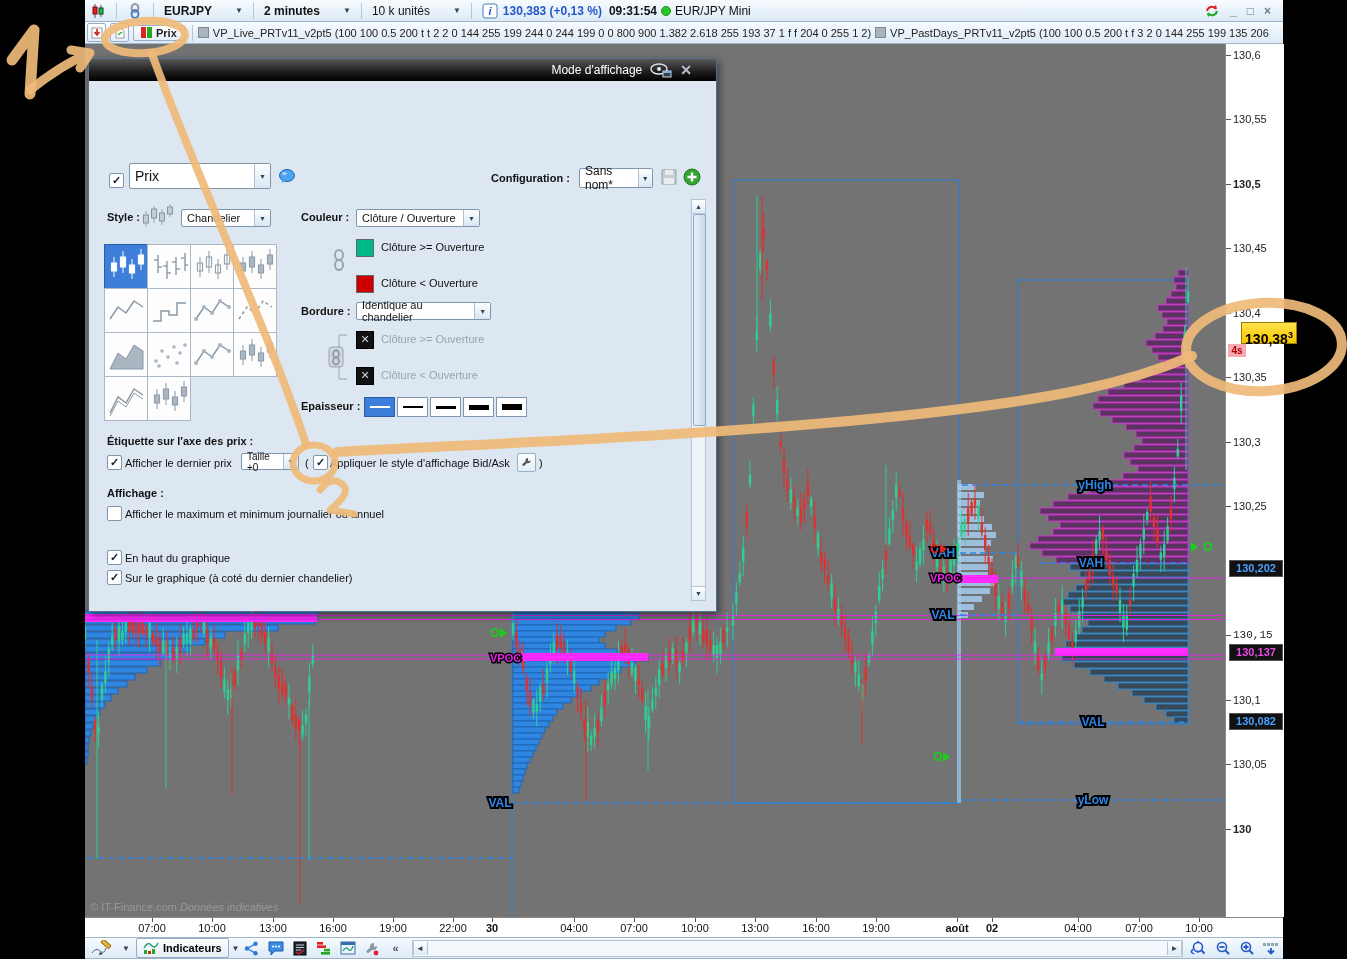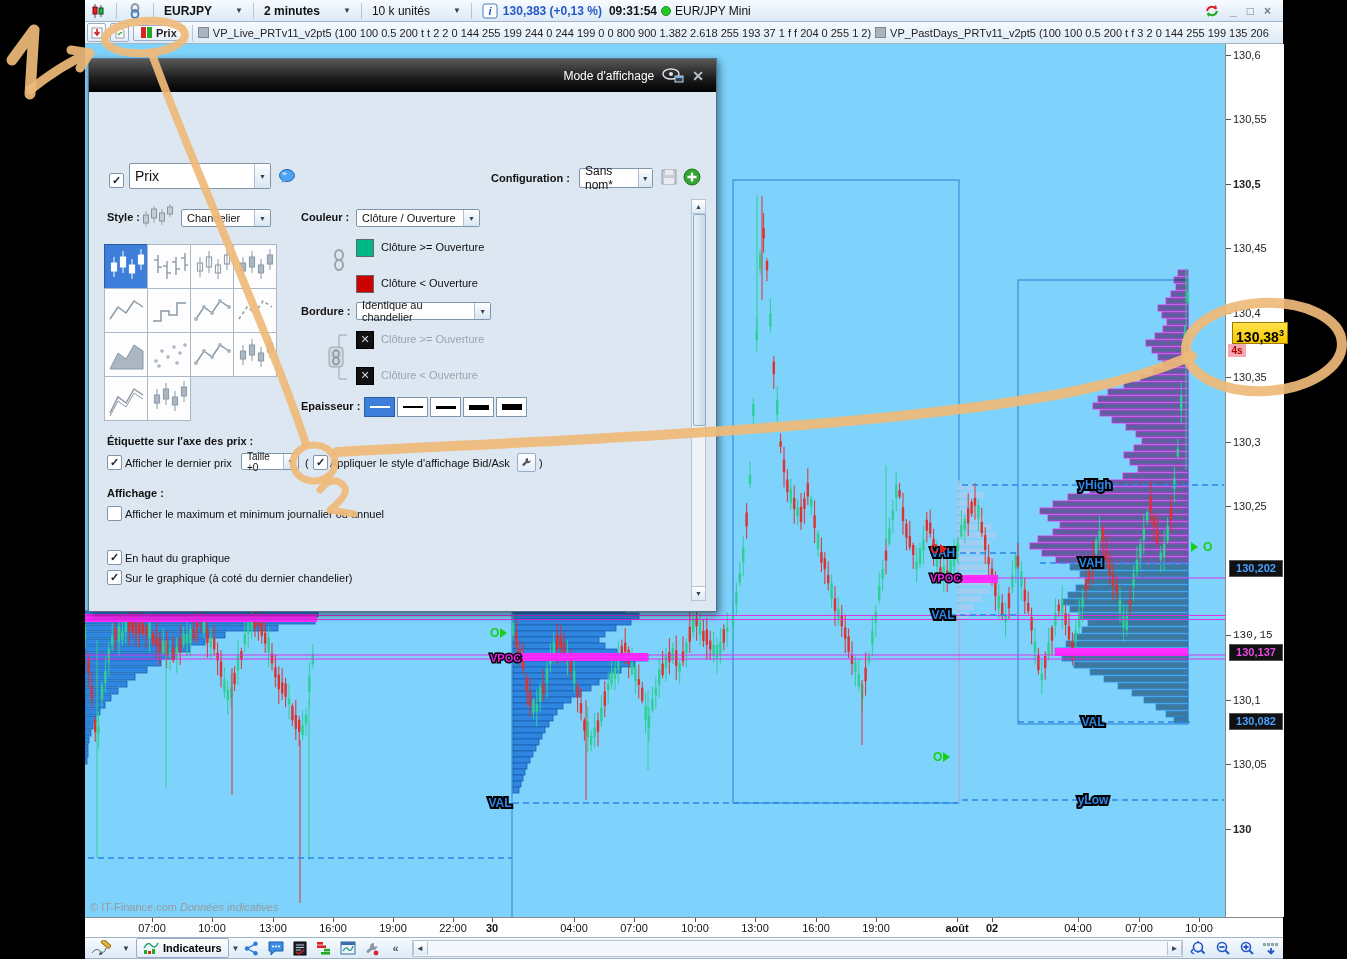--- a/index.html
+++ b/index.html
@@ -14,47 +14,47 @@
   .bold{font-weight:bold;}
   .caret{font-size:8px;color:#345;margin-left:3px;}
   .price-blue{color:#2458c8;font-weight:bold;}
   .grndot{width:8px;height:8px;border-radius:50%;background:#28c828;border:1px solid #149014;margin:0 4px;}
   .wbtns{margin-left:auto;display:flex;align-items:center;gap:10px;padding-right:12px;color:#6b7d8e;font-weight:bold;font-size:12px;}
   .tab{display:flex;align-items:center;gap:4px;background:linear-gradient(#ffffff,#e4edf6);
     border:1px solid #98accc;border-radius:2px;padding:1px 7px;margin:0 2px;font-weight:bold;}
   .mini-ind-sq{width:9px;height:9px;background:#aab4be;border:1px solid #7c8894;flex:none;}
   .ind-txt{color:#222;margin:0 4px;flex:none;}
   .icon16{width:16px;height:16px;flex:none;display:inline-block;}
-  #chart-wrap{position:absolute;left:0;top:44px;width:1140px;height:873px;background:#7dd3fc;}
+  #chart-wrap{position:absolute;left:0;top:44px;width:1140px;height:873px;background:#737373;}
   #paxis{position:absolute;left:1140px;top:44px;width:58px;height:873px;background:#fff;border-left:1px solid #888;font-size:11px;}
   .ptick{position:absolute;left:7px;color:#222;}
   .ptickline{position:absolute;left:0;width:5px;height:1px;background:#555;}
   .pbadge{position:absolute;left:3px;width:52px;height:15px;background:#111;border:1px solid #555;
     color:#fff;font-size:11px;font-weight:bold;text-align:center;line-height:15px;}
-  #lastprice{position:absolute;left:6px;width:54px;height:20px;background:linear-gradient(#ffe14a,#f7c600);
-    border:1px solid #9a7d00;color:#000;font-weight:bold;font-size:14px;text-align:center;line-height:20px;}
+  #lastprice{position:absolute;left:15px;width:54px;height:20px;background:linear-gradient(#ffe14a,#f7c600);
+    border:1px solid #9a7d00;color:#000;font-weight:bold;font-size:14px;text-align:center;line-height:25px;}
   #lastprice sup{font-size:9px;}
   #countdown{position:absolute;left:2px;width:18px;height:13px;background:#f6aab4;color:#b00000;
     font-size:10px;font-weight:bold;text-align:center;line-height:13px;}
   #taxis{position:absolute;left:0;top:917px;width:1198px;height:20px;background:#fff;border-top:1px solid #888;font-size:11px;color:#111;}
   .ttick{position:absolute;top:4px;transform:translateX(-50%);}
   .ttickline{position:absolute;top:0;width:1px;height:4px;background:#555;}
   .tb3{top:937px;height:22px;border-top:1px solid #9fb4c8;display:flex;align-items:center;font-size:11px;}
   .b3btn{display:flex;align-items:center;justify-content:center;height:18px;min-width:20px;margin:0 1px;
     border:1px solid transparent;border-radius:2px;flex:none;}
   .indic-btn{display:flex;align-items:center;gap:4px;border:1px solid #98accc;background:linear-gradient(#fff,#e4edf6);
     border-radius:2px;padding:0 6px;height:18px;font-weight:bold;flex:none;}
   .hscroll{flex:1;height:15px;margin:0 4px;background:#f4f8fc;border:1px solid #b5c5d5;display:flex;align-items:center;justify-content:space-between;}
   .harr{width:13px;height:13px;background:linear-gradient(#fff,#dde9f4);border-right:1px solid #b5c5d5;border-left:1px solid #b5c5d5;
     font-size:8px;color:#345;display:flex;align-items:center;justify-content:center;flex:none;}
   
   #dialog{position:absolute;left:88px;top:58px;width:627px;height:552px;background:#dde7f2;
     border:1px solid #55708c;box-shadow:2px 3px 8px rgba(0,0,0,.5);font-size:11px;color:#111;z-index:5;}
-  .dlg-title{height:33px;background:linear-gradient(#585858,#1c1c1c 60%,#000);display:flex;align-items:center;
-    justify-content:flex-end;gap:8px;padding:0 12px;color:#fff;font-size:12px;}
+  .dlg-title{height:22px;background:linear-gradient(#585858,#1c1c1c 60%,#000);display:flex;align-items:center;
+    justify-content:flex-end;gap:8px;padding:0 24px;color:#fff;font-size:12px;}
   .dlg-x{color:#b9c2cc;font-size:14px;font-weight:bold;line-height:1;}
   .cb{position:absolute;width:13px;height:13px;background:#fff;border:1px solid #7f95ab;border-radius:2px;
     font-size:11px;line-height:12px;text-align:center;color:#16233a;font-weight:bold;}
   .combo{position:absolute;display:flex;align-items:center;justify-content:space-between;background:#fff;
     border:1px solid #7f95ab;border-radius:2px;height:18px;padding-left:5px;box-sizing:border-box;}
   .combo .arr{width:15px;align-self:stretch;background:linear-gradient(#fdfefe,#d8e6f3);border-left:1px solid #aebfd2;
     display:flex;align-items:center;justify-content:center;font-size:7px;color:#345;}
   .dlbl{position:absolute;white-space:nowrap;}
   .swatch{position:absolute;width:16px;height:16px;border:1px solid #666;}
   .xswatch{position:absolute;width:16px;height:16px;background:#111;border:1px solid #000;color:#cfd6dd;

